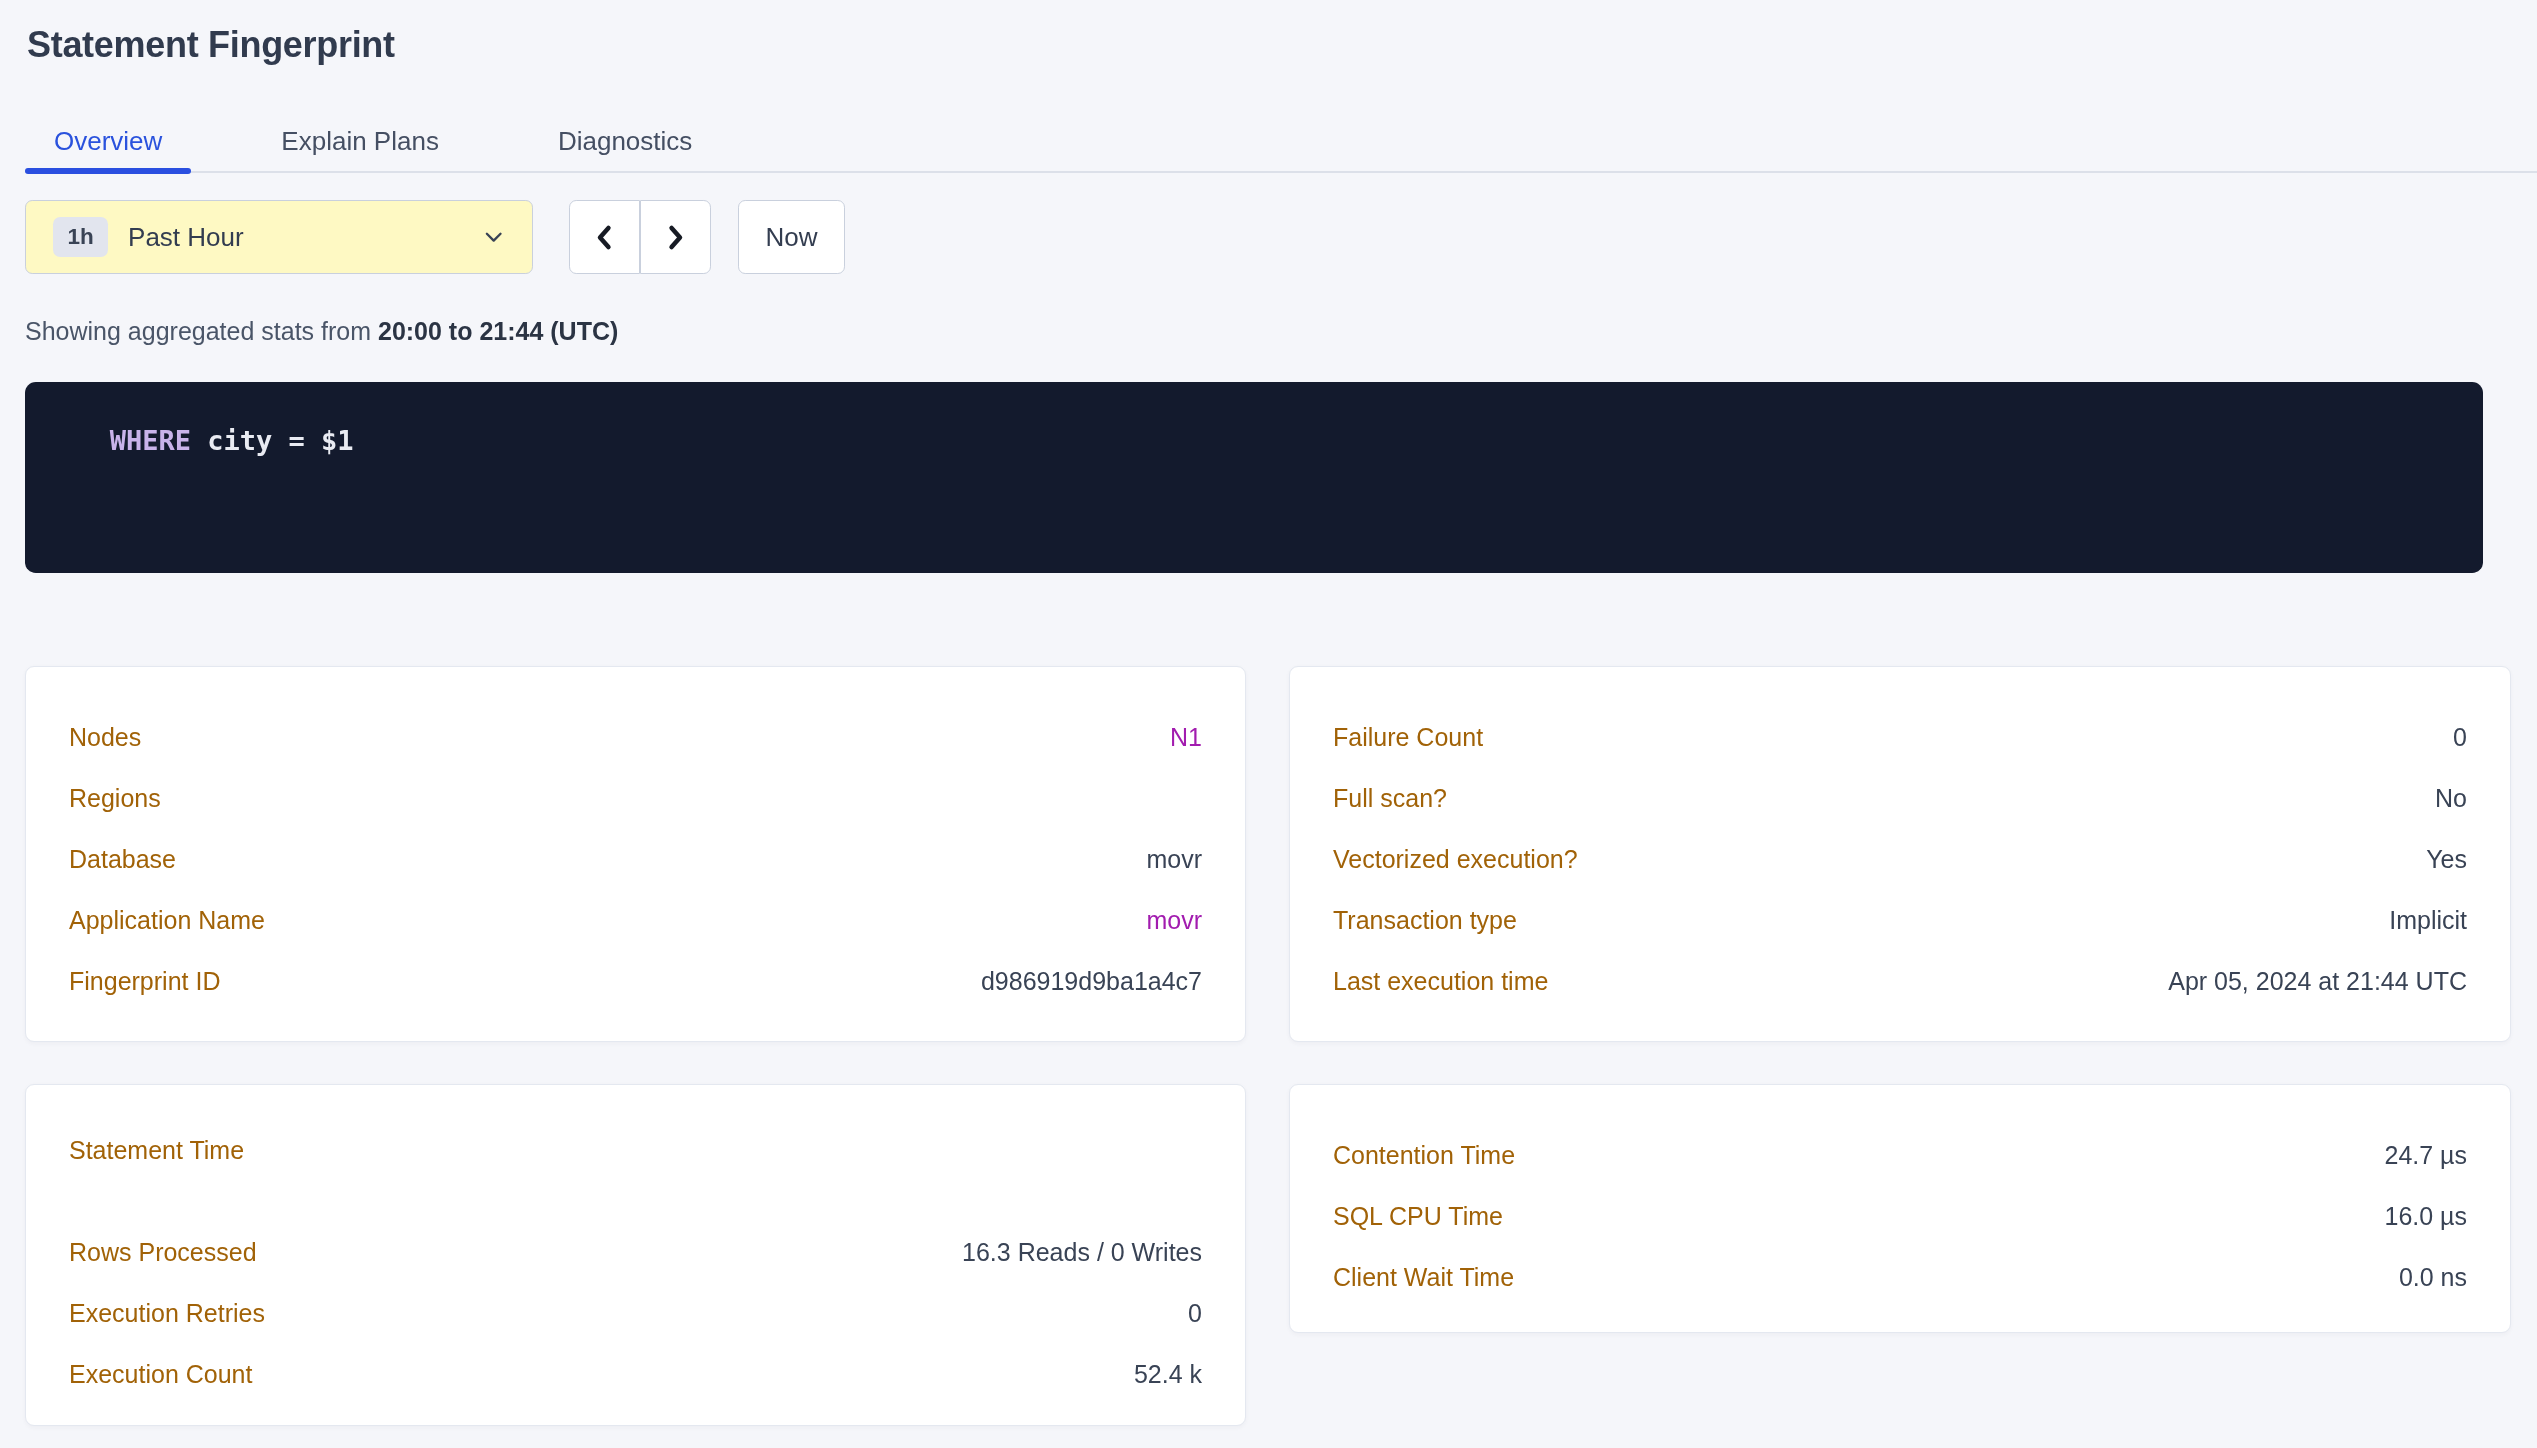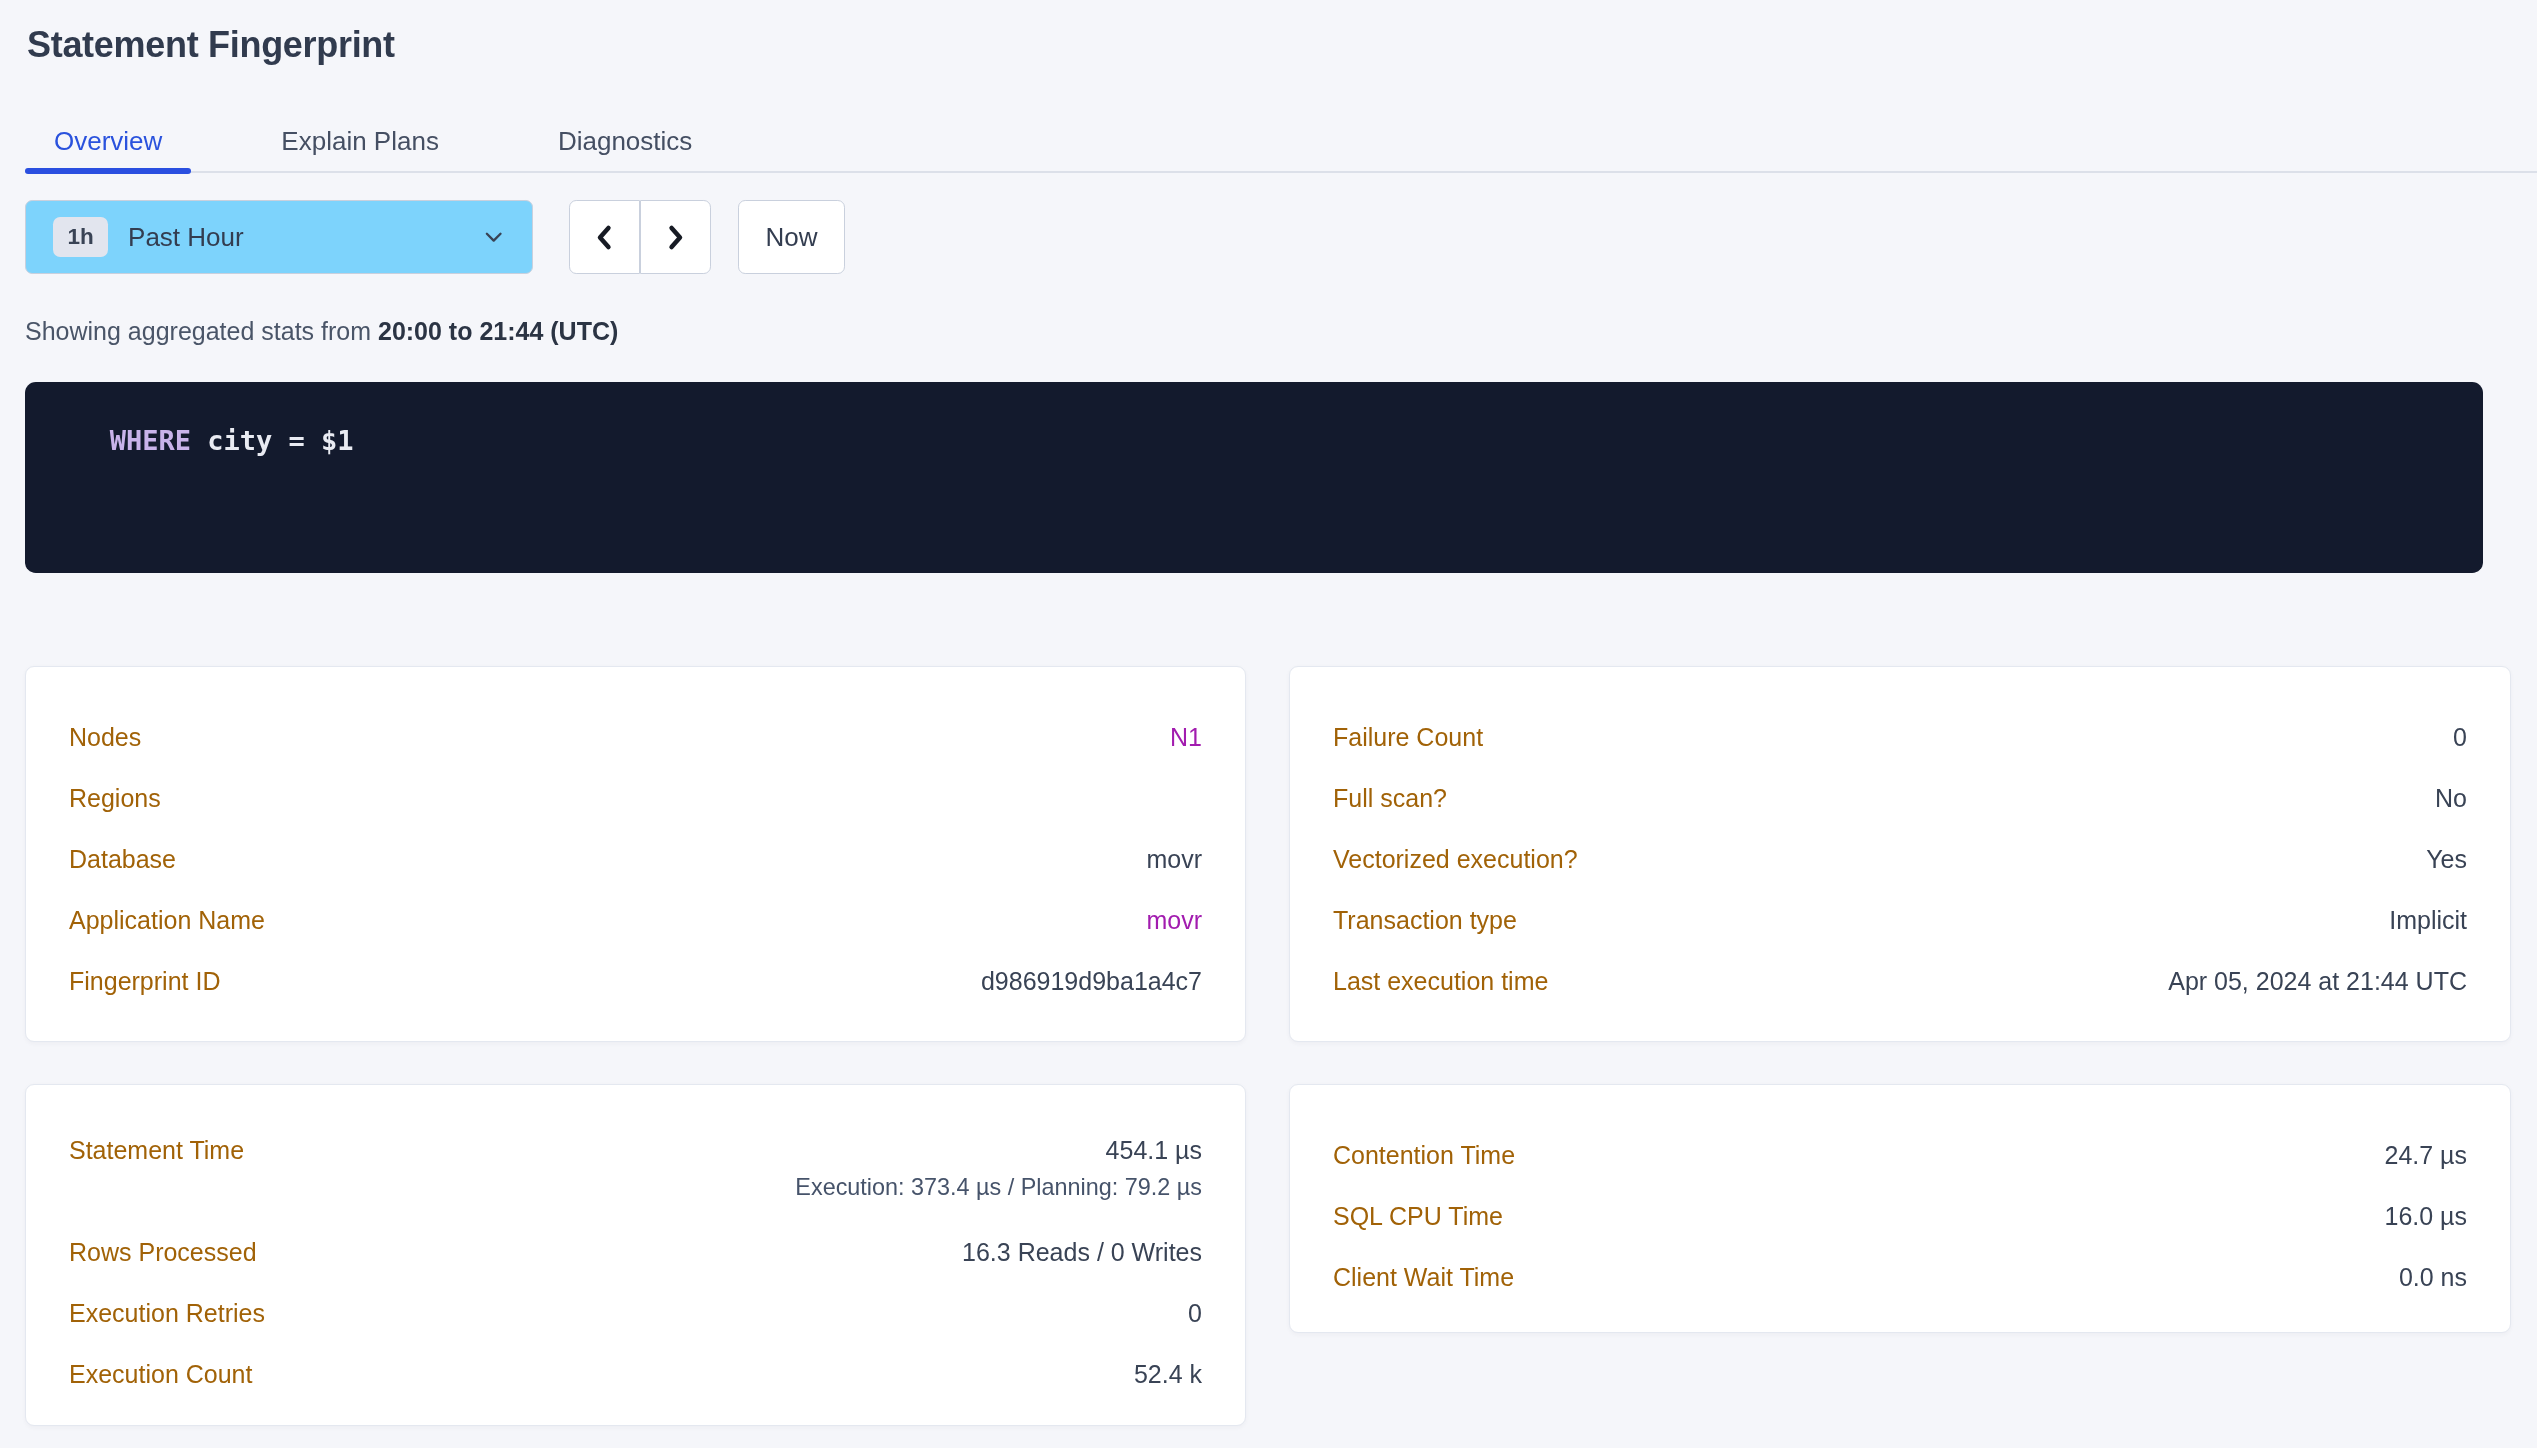--- a/index.html
+++ b/index.html
@@ -26,21 +26,21 @@
     font-size:26px; color:#454f63; cursor:pointer;
   }
   .tab.active { color:#2a52dd; }
   .tab.active::after {
     content:""; position:absolute; left:0; right:0; bottom:-0.9px;
     height:6.3px; border-radius:3.6px; background:#2a4fe0;
   }
   
   .controls { position:absolute; left:25px; top:200px; height:74px; display:flex; align-items:stretch; }
   .range-select {
-    width:508px; background:#7dd3fc; border:1.8px solid #c9d0dd; border-radius:7.2px;
+    width:508px; background:#fef9c3; border:1.8px solid #c9d0dd; border-radius:7.2px;
     display:flex; align-items:center; padding:0 27px; cursor:pointer;
   }
   .range-badge {
     background:#e2e5ee; border-radius:7.2px; padding:7.2px 14.4px;
     font-size:22.5px; font-weight:700; color:#394355; margin-right:20px;
   }
   .range-label { font-size:26px; color:#333d50; flex:1; }
   .caret-down { width:23.4px; height:23.4px; }
   .arrow-group { display:flex; margin-left:36px; }
   .arrow-btn {
@@ -182,24 +182,20 @@
   </div>
   <div class="row">
     <span class="lbl">Last execution time</span>
     <span class="val">Apr 05, 2024 at 21:44 UTC</span>
   </div>
 </div>
 
 <div class="card bl">
   <div class="row tall">
     <span class="lbl">Statement Time</span>
-    <span class="val-col">
-      <span class="val">454.1 µs</span>
-      <span class="val-sub">Execution: 373.4 µs / Planning: 79.2 µs</span>
-    </span>
   </div>
   <div class="row">
     <span class="lbl">Rows Processed</span>
     <span class="val">16.3 Reads / 0 Writes</span>
   </div>
   <div class="row">
     <span class="lbl">Execution Retries</span>
     <span class="val">0</span>
   </div>
   <div class="row">

